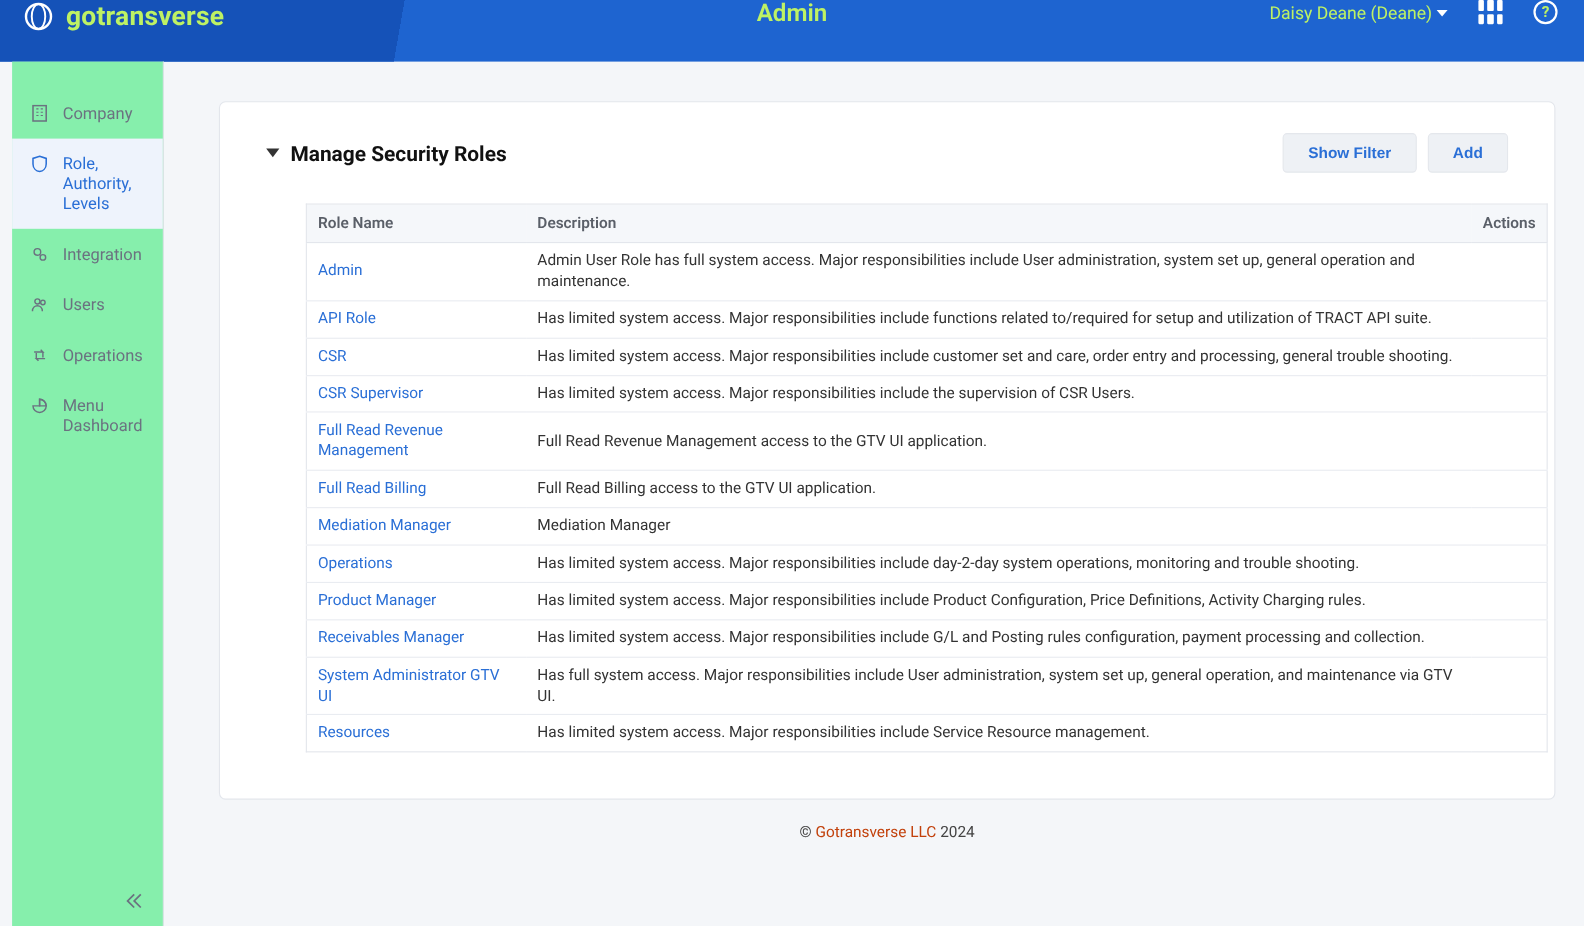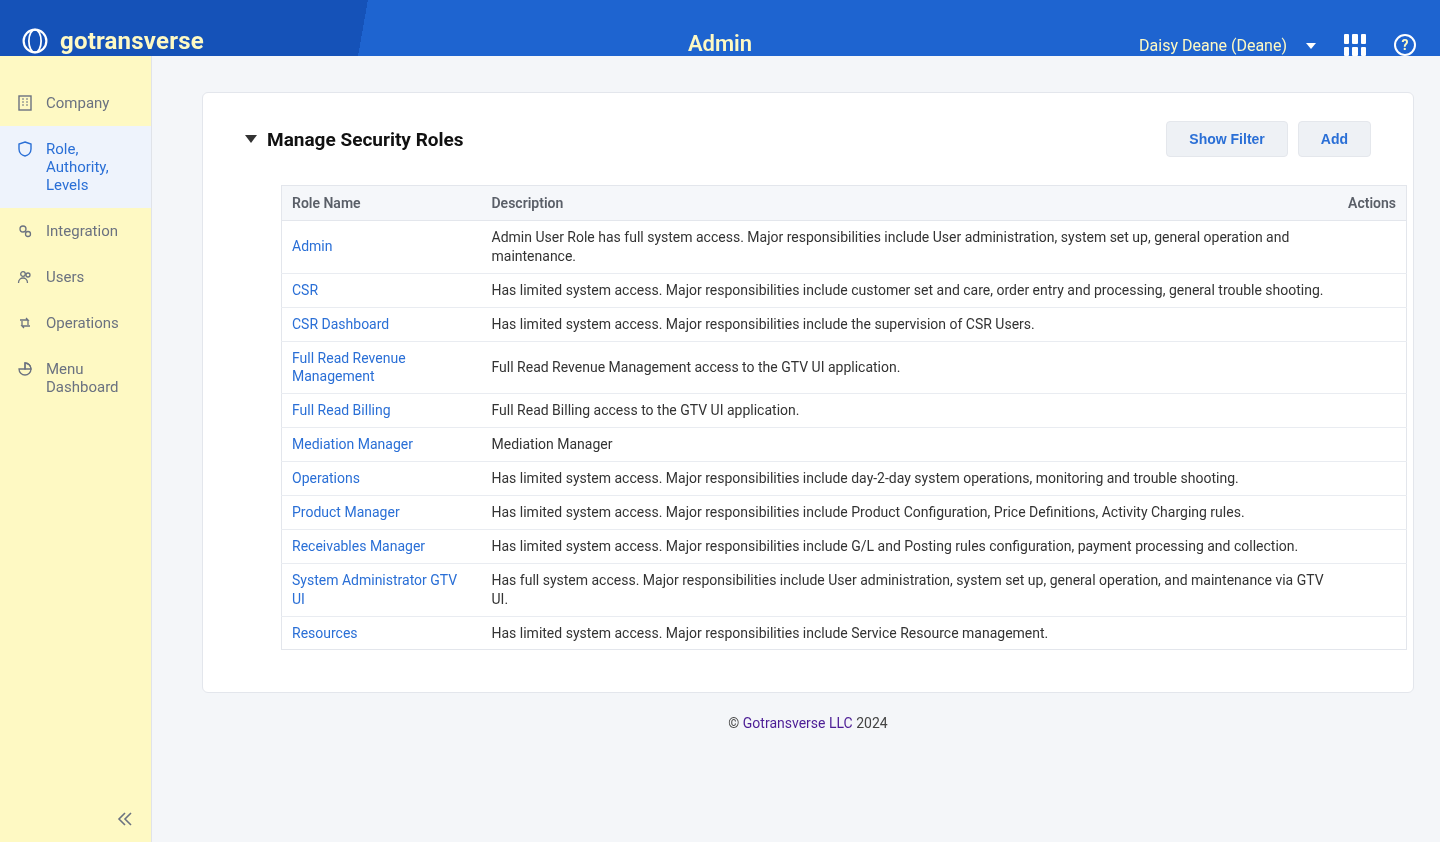--- a/index.html
+++ b/index.html
@@ -1,35 +1,35 @@
 <!DOCTYPE html>
 <html><head>
 <meta charset="utf-8">
 <style>
   * { box-sizing: border-box; margin: 0; padding: 0; }
   body { font-family: -apple-system, "Segoe UI", Roboto, "Helvetica Neue", Arial, sans-serif; font-size: 14px; color: #333; background: #f4f6f9; width: 1440px; height: 842px; overflow: hidden; }
 
   
-  .header { height: 56px; background: #1e64d0; color: #fef9c3; display: flex; align-items: flex-end; position: relative; }
+  .header { height: 56px; background: #1e64d0; color: #bef264; display: flex; align-items: flex-start; position: relative; }
   .header::before { content: ""; position: absolute; left: 0; top: 0; width: 450px; height: 56px; background: linear-gradient(100deg, #1552b8 0%, #1552b8 80%, transparent 80%); z-index: 0; }
   .header > * { position: relative; z-index: 1; }
   .brand { display: flex; align-items: center; gap: 10px; padding-left: 20px; }
   .brand-logo { width: 30px; height: 30px; display:flex; align-items:center; justify-content:center; }
   .brand-text { font-size: 24px; font-weight: 700; letter-spacing: .2px; }
   .header-title { position: absolute; left: 0; right: 0; text-align: center; font-size: 22px; font-weight: 600; pointer-events: none; }
   .header-right { margin-left: auto; display: flex; align-items: center; gap: 28px; padding-right: 24px; }
-  .user-menu { font-size: 16px; display: flex; align-items: center; gap: 19px; cursor: pointer; }
+  .user-menu { font-size: 16px; display: flex; align-items: center; gap: 4px; cursor: pointer; }
   .caret-down { width: 0; height: 0; border-left: 5px solid transparent; border-right: 5px solid transparent; border-top: 6px solid #fff; margin-top: 2px; }
   .apps-icon { width: 22px; height: 22px; display: grid; grid-template-columns: repeat(3,1fr); grid-template-rows: repeat(2,1fr); gap: 3px; cursor: pointer; }
   .apps-icon span { background: #fff; border-radius: 1px; }
   .help-icon { width: 22px; height: 22px; border: 2px solid #fff; border-radius: 50%; display:flex; align-items:center; justify-content:center; font-weight:700; font-size:14px; cursor:pointer; }
 
   
   .container { display: flex; height: calc(842px - 56px); }
-  .sidebar { width: 152px; background: #fef9c3; border-right: 1px solid #e0e3e9; position: relative; }
+  .sidebar { width: 138px; background: #86efac; border-right: 1px solid #e0e3e9; position: relative; margin-left: 11px; }
   .nav { padding-top: 24px; }
   .nav-item { display: flex; align-items: flex-start; gap: 12px; padding: 14px 10px 14px 16px; color: #6b7280; cursor: pointer; font-size: 15px; line-height: 1.2; }
   .nav-item .icon { width: 18px; flex: 0 0 18px; display:flex; justify-content:center; padding-top:1px; }
   .nav-item.active { background: #eef3fc; color: #2a6fd6; }
   .nav-item.active .nav-label { color: #2a6fd6; }
   .collapse-btn { position: absolute; bottom: 12px; right: 18px; color: #6b7280; cursor: pointer; font-size: 16px; }
 
   
   .main { flex: 1; padding: 36px 26px 0 50px; display:flex; flex-direction:column; }
   .panel { background: #fff; border: 1px solid #e3e6ec; border-radius: 6px; padding: 28px 42px 42px 42px; }
@@ -45,21 +45,21 @@
   thead th { background: #f5f7fa; text-align: left; font-weight: 600; color: #5a5f68; padding: 9px 10px; border-bottom: 1px solid #e3e6ec; font-size: 14px; }
   thead th:last-child { text-align: left; }
   tbody td { padding: 7px 10px; border-bottom: 1px solid #e9ecf1; vertical-align: middle; font-size: 14px; line-height: 1.35; }
   tbody tr:last-child td { border-bottom: none; }
   td.role-name a { color: #2a6fd6; text-decoration: none; cursor: pointer; }
   td.role-name { width: 200px; }
   td.actions-col { width: 60px; }
 
   
   .footer { text-align: center; padding: 22px 0; font-size: 14px; color: #444; }
-  .footer a { color: #4c1d95; text-decoration: none; }
+  .footer a { color: #c2410c; text-decoration: none; }
 </style>
 </head>
 <body>
 
 <div class="header">
   <div class="brand">
     <div class="brand-logo">
       <svg viewBox="0 0 32 32" width="28" height="28">
           <circle cx="16" cy="16" r="13" fill="none" stroke="#fff" stroke-width="2.5"></circle>
           <ellipse cx="16" cy="16" rx="7" ry="13" fill="none" stroke="#fff" stroke-width="2"></ellipse>
@@ -176,26 +176,31 @@
             <th>Actions</th>
           </tr>
         </thead>
         <tbody id="tbody">
             <tr>
               <td class="role-name"><a>Admin</a></td>
               <td>Admin User Role has full system access. Major responsibilities include User administration, system set up, general operation and maintenance.</td>
               <td class="actions-col"></td>
             </tr>
             <tr>
+              <td class="role-name"><a>API Role</a></td>
+              <td>Has limited system access. Major responsibilities include functions related to/required for setup and utilization of TRACT API suite.</td>
+              <td class="actions-col"></td>
+            </tr>
+            <tr>
               <td class="role-name"><a>CSR</a></td>
               <td>Has limited system access. Major responsibilities include customer set and care, order entry and processing, general trouble shooting.</td>
               <td class="actions-col"></td>
             </tr>
             <tr>
-              <td class="role-name"><a>CSR Dashboard</a></td>
+              <td class="role-name"><a>CSR Supervisor</a></td>
               <td>Has limited system access. Major responsibilities include the supervision of CSR Users.</td>
               <td class="actions-col"></td>
             </tr>
             <tr>
               <td class="role-name"><a>Full Read Revenue Management</a></td>
               <td>Full Read Revenue Management access to the GTV UI application.</td>
               <td class="actions-col"></td>
             </tr>
             <tr>
               <td class="role-name"><a>Full Read Billing</a></td>

